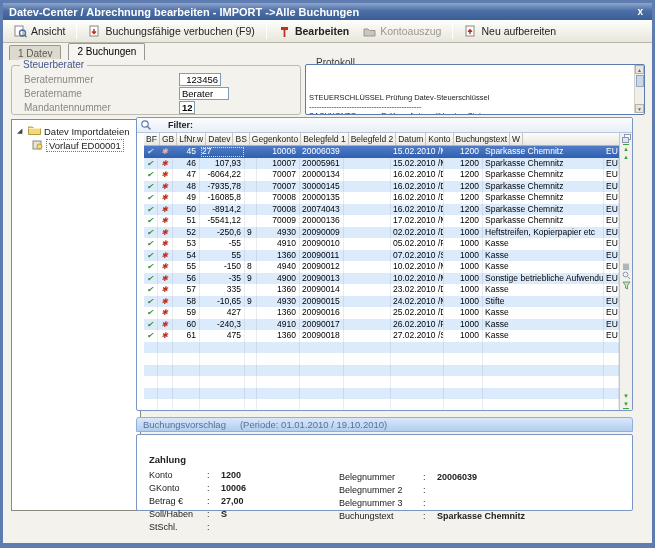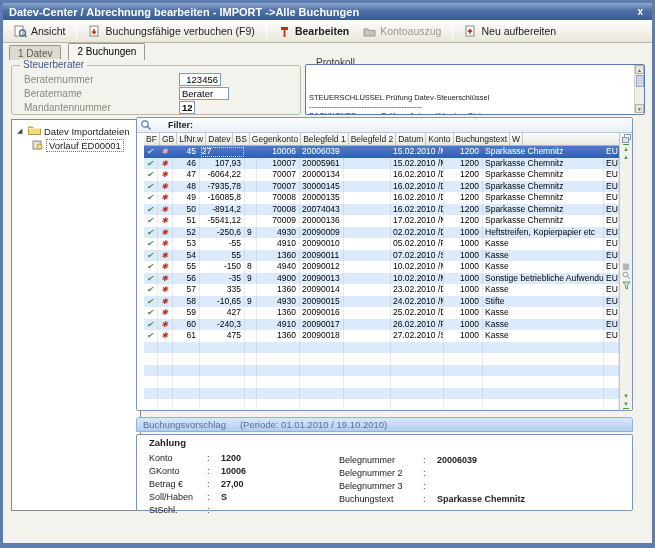--- a/index.html
+++ b/index.html
@@ -86,21 +86,21 @@
   .strip{flex:0 0 13px;background:#f2f1eb;border-left:1px solid #c9c6bb;display:flex;flex-direction:column;
     align-items:center;font-size:6px;color:#3f9e3f;padding:1px 0;}
   .strip .sgap{flex:1;}
   .strip .g{line-height:8px;}
   .strip .dark{color:#8a98ac;font-size:8px;}
   
   .bvbar{position:absolute;left:133px;top:414px;width:497px;height:15px;
     background:linear-gradient(to bottom,#d9e8fa,#b2cdee);border:1px solid #8fb0d8;border-radius:3px 3px 0 0;
     display:flex;align-items:center;gap:14px;padding-left:6px;font-size:9.5px;color:#54719c;}
   .detail{position:absolute;left:133px;top:431px;width:497px;height:77px;background:#fff;
-    border:1px solid #7a96c5;border-radius:2px;padding:2px 0 0 12px;font-size:9px;color:#222;display:flex;}
+    border:1px solid #7a96c5;border-radius:2px;padding:19px 0 0 12px;font-size:9px;color:#222;display:flex;}
   .dcol{display:flex;flex-direction:column;}
   .dcol.left{width:190px;}
   .dtitle{font-weight:bold;font-size:9.5px;margin-bottom:3px;}
   .drow{display:flex;height:13px;align-items:center;}
   .drow .lbl{width:58px;}
   .drow .col{width:14px;}
   .drow .val{font-weight:bold;}
   .dcol.right{padding-top:16px;}
   .dcol.right .lbl{width:84px;}
 </style>

